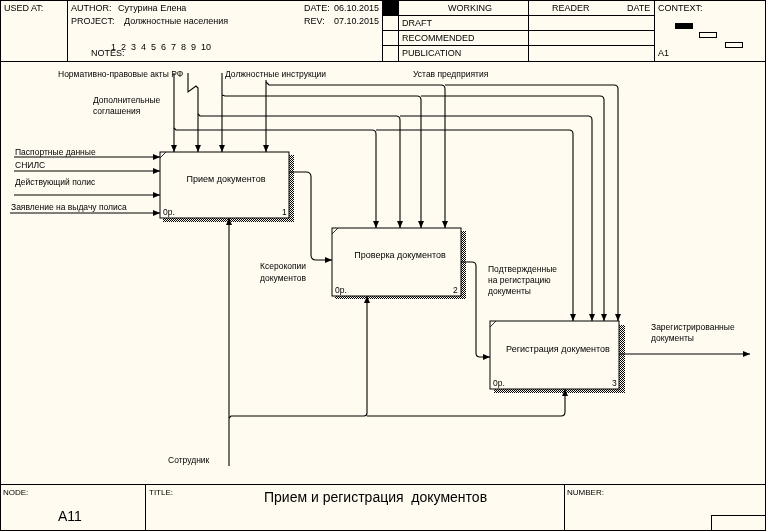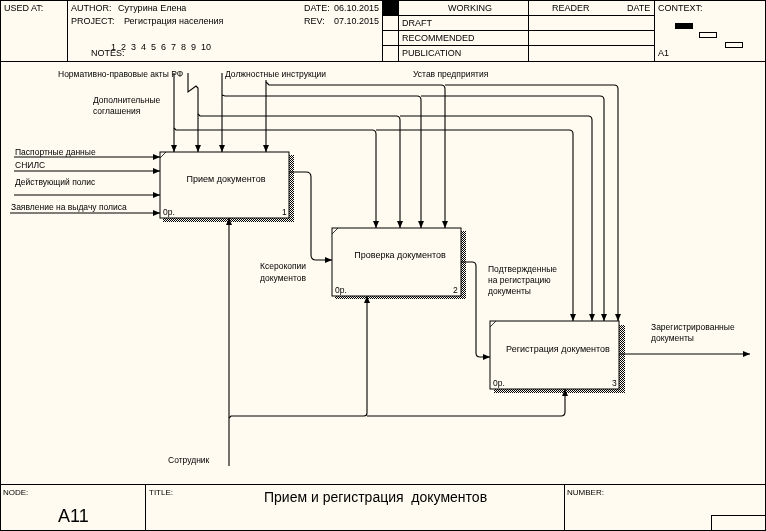--- a/index.html
+++ b/index.html
@@ -29,21 +29,21 @@
 
   <div class="hl" style="left:382px;top:15px;width:272px;height:1px;"></div>
   <div class="hl" style="left:382px;top:30px;width:272px;height:1px;"></div>
   <div class="hl" style="left:382px;top:45px;width:272px;height:1px;"></div>
   <div class="hl" style="left:383px;top:0;width:15px;height:15px;"></div>
 
   <span class="t" style="left:4px;top:3px;">USED AT:</span>
   <span class="t" style="left:71px;top:3px;">AUTHOR:</span>
   <span class="t" style="left:118px;top:3px;">Сутурина Елена</span>
   <span class="t" style="left:71px;top:16px;">PROJECT:</span>
-  <span class="t" style="left:124px;top:16px;">Регистрация населения</span>
+  <span class="t" style="left:124px;top:16px;">Должностные населения</span>
   <span class="t" style="left:304px;top:3px;">DATE:</span>
   <span class="t" style="left:334px;top:3px;">06.10.2015</span>
   <span class="t" style="left:304px;top:16px;">REV:</span>
   <span class="t" style="left:334px;top:16px;">07.10.2015</span>
   <span class="t" style="left:71px;top:48px;margin-left:20px;">NOTES:</span>
   <span class="t" style="left:111px;top:42px;white-space:pre;">1  2  3  4  5  6  7  8  9  10</span>
 
   <span class="t" style="left:402px;top:3px;margin-left:46px;">WORKING</span>
   <span class="t" style="left:402px;top:18px;">DRAFT</span>
   <span class="t" style="left:402px;top:33px;">RECOMMENDED</span>
@@ -167,17 +167,17 @@
   <text x="168" y="463">Сотрудник</text>
 </svg>
 
 <div>
   <div class="hl" style="left:0;top:484px;width:766px;height:1px;"></div>
   <div class="hl" style="left:145px;top:484px;width:1px;height:47px;"></div>
   <div class="hl" style="left:564px;top:484px;width:1px;height:47px;"></div>
   <div style="position:absolute;left:711px;top:515px;width:55px;height:16px;border-left:1px solid #000;border-top:1px solid #000;box-sizing:border-box;"></div>
 
   <span class="t" style="left:3px;top:487px;font-size:8px;">NODE:</span>
-  <span class="t" style="left:58px;top:508px;font-size:18px;line-height:16px;">A11</span>
+  <span class="t" style="left:58px;top:508px;font-size:14px;line-height:16px;">A11</span>
   <span class="t" style="left:149px;top:487px;font-size:8px;">TITLE:</span>
   <span class="t" style="left:264px;top:489px;font-size:14px;line-height:16px;white-space:pre;">Прием и регистрация  документов</span>
   <span class="t" style="left:567px;top:487px;font-size:8px;">NUMBER:</span>
 </div>
 
 </body></html>

